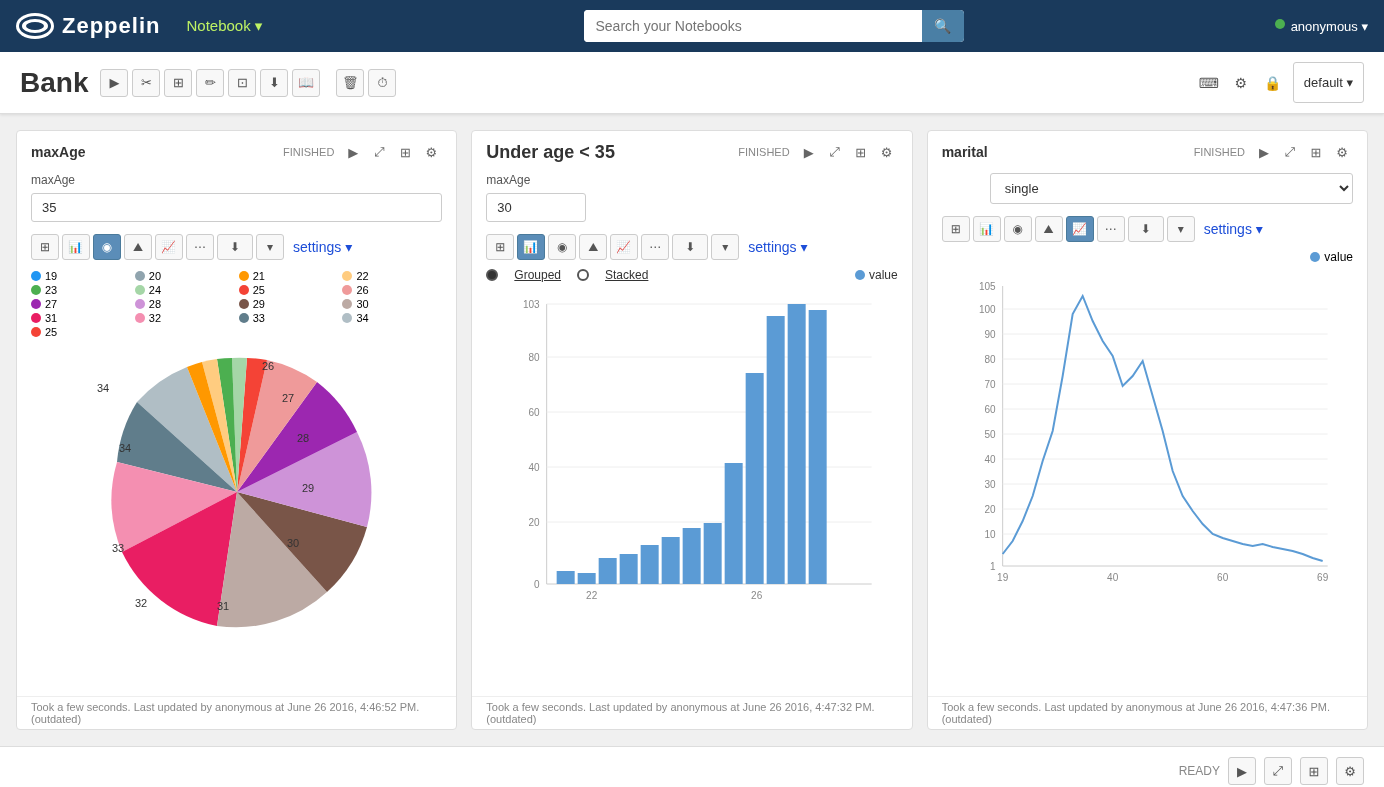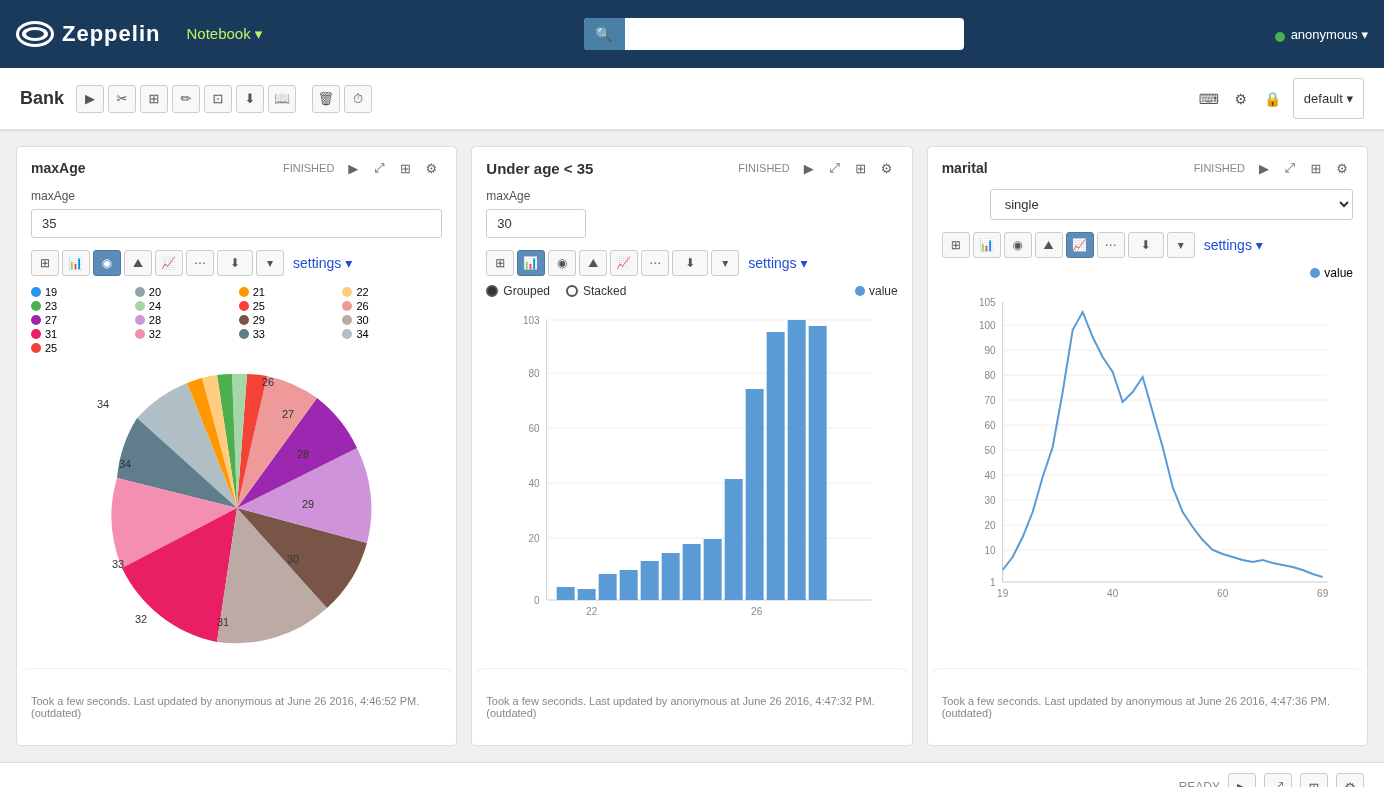--- a/index.html
+++ b/index.html
@@ -4,21 +4,21 @@
   <style>
     * { box-sizing: border-box; margin: 0; padding: 0; }
     body { font-family: Arial, sans-serif; background: #f0f0f0; font-size: 13px; }
 
     
     .header {
       background: #1a3a5c;
       display: flex;
       align-items: center;
       padding: 0 16px;
-      height: 68px;
+      height: 52px;
       gap: 16px;
     }
     .logo-area {
       display: flex;
       align-items: center;
       gap: 8px;
     }
     .logo-oval {
       width: 38px;
       height: 26px;
@@ -73,21 +73,21 @@
       background: #4a7fa5;
       border: none;
       padding: 8px 12px;
       cursor: pointer;
       color: white;
       font-size: 14px;
     }
     .user-area {
       color: white;
       display: flex;
-      align-items: flex-end;
+      align-items: flex-start;
       gap: 6px;
       cursor: pointer;
     }
     .user-dot {
       width: 10px;
       height: 10px;
       background: #4caf50;
       border-radius: 50%;
     }
 
@@ -95,21 +95,21 @@
     .title-bar {
       background: white;
       padding: 10px 20px;
       display: flex;
       align-items: center;
       gap: 12px;
       border-bottom: 1px solid #ddd;
       box-shadow: 0 1px 3px rgba(0,0,0,0.1);
     }
     .page-title {
-      font-size: 18px;
+      font-size: 28px;
       font-weight: bold;
       color: #333;
     }
     .toolbar-icons {
       display: flex;
       align-items: center;
       gap: 4px;
     }
     .tb-icon {
       width: 28px;
@@ -282,47 +282,47 @@
     }
     .legend-dot {
       width: 10px;
       height: 10px;
       border-radius: 50%;
       flex-shrink: 0;
     }
 
     
     .panel-footer {
-      padding: 26px 14px;
+      padding: 4px 14px;
       font-size: 11px;
       color: #888;
       border-top: 1px solid #eee;
       margin-top: auto;
-      border-radius: 13px;
     }
 
     
     .bar-chart-area {
       position: relative;
     }
 
     
     .radio-group {
       display: flex;
       align-items: center;
       gap: 16px;
       padding: 4px 14px;
       font-size: 12px;
       color: #333;
     }
     .radio-item {
       display: flex;
       align-items: center;
-      gap: 5px;
-      cursor: pointer;
+      gap: 16px;
+      cursor: pointer;
+      text-decoration: underline;
     }
     .radio-circle {
       width: 12px;
       height: 12px;
       border-radius: 50%;
       border: 2px solid #555;
       background: #333;
     }
     .radio-circle.empty {
       background: white;
@@ -377,20 +377,21 @@
         <ellipse cx="17" cy="11" rx="16" ry="10" fill="#1a3a5c"></ellipse>
         <ellipse cx="17" cy="11" rx="13" ry="7" fill="white"></ellipse>
         <ellipse cx="17" cy="11" rx="9" ry="4" fill="#1a3a5c"></ellipse>
       </svg>
     </div>
     <span class="logo-text">Zeppelin</span>
   </div>
   <button class="notebook-btn">Notebook ▾</button>
   <div class="search-area">
     <div class="search-box">
+      <input type="text" placeholder="Search your Notebooks" style="">
       <button class="search-btn">🔍</button>
     </div>
   </div>
   <div class="user-area">
     <div class="user-dot"></div>
     <span>anonymous ▾</span>
   </div>
 </header>
 
 <div class="title-bar">
@@ -559,21 +560,21 @@
         <text x="38" y="255" font-size="11" fill="#333">32</text>
         <text x="15" y="200" font-size="11" fill="#333">33</text>
         <text x="22" y="100" font-size="11" fill="#333">34</text>
       </svg>
     </div>
     <div class="panel-footer">Took a few seconds. Last updated by anonymous at June 26 2016, 4:46:52 PM. (outdated)</div>
   </div>
 
   <div class="panel">
     <div class="panel-header">
-      <span class="panel-title" style="font-size:15px;font-weight:bold;">Under age &lt; 35</span>
+      <span class="panel-title" style="font-size:18px;font-weight:bold;">Under age &lt; 35</span>
       <span class="finished-badge">FINISHED</span>
       <div class="panel-actions">
         <span class="p-icon">▶</span>
         <span class="p-icon">⤢</span>
         <span class="p-icon">⊞</span>
         <span class="p-icon">⚙</span>
       </div>
     </div>
     <div class="param-label">maxAge</div>
     <input class="param-input" type="text" value="30" style="width: 100px;">

